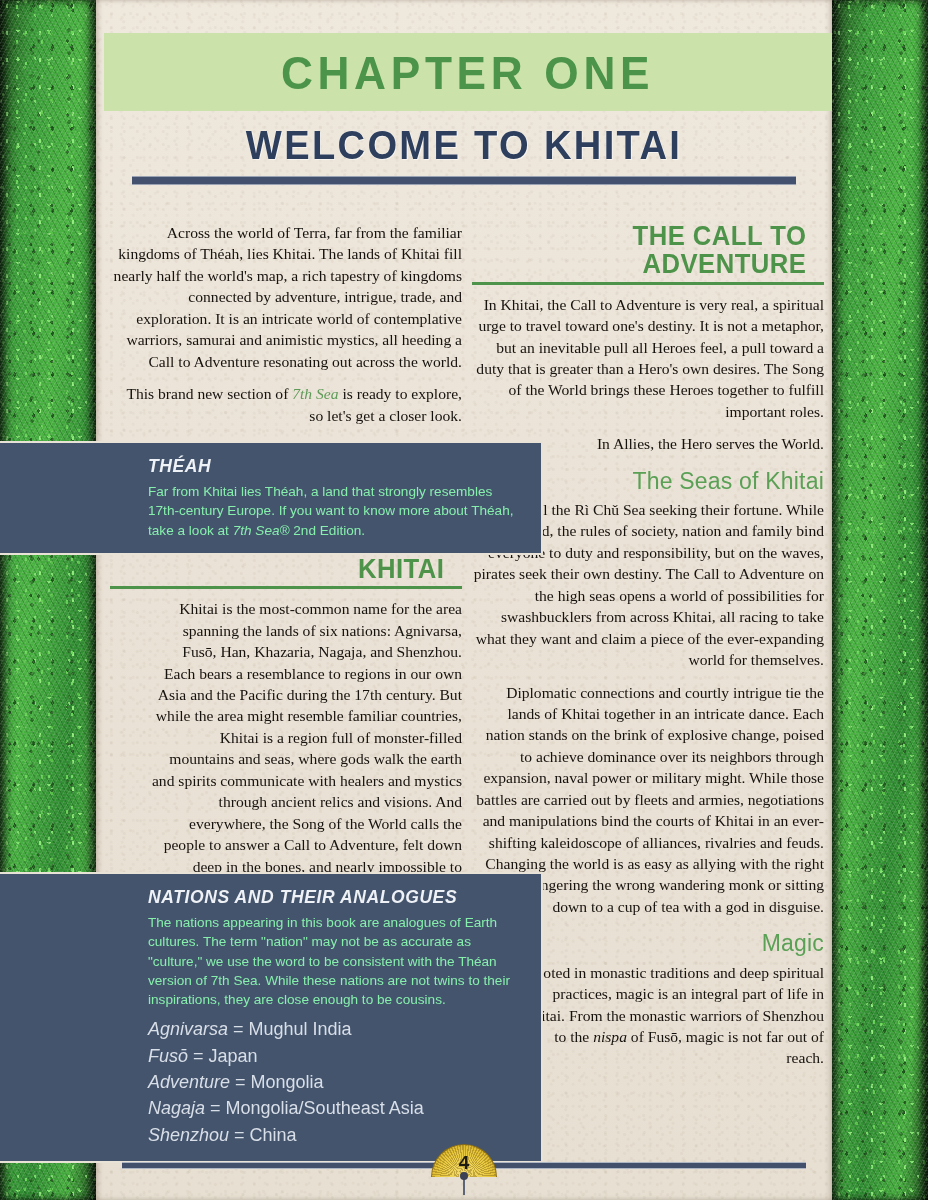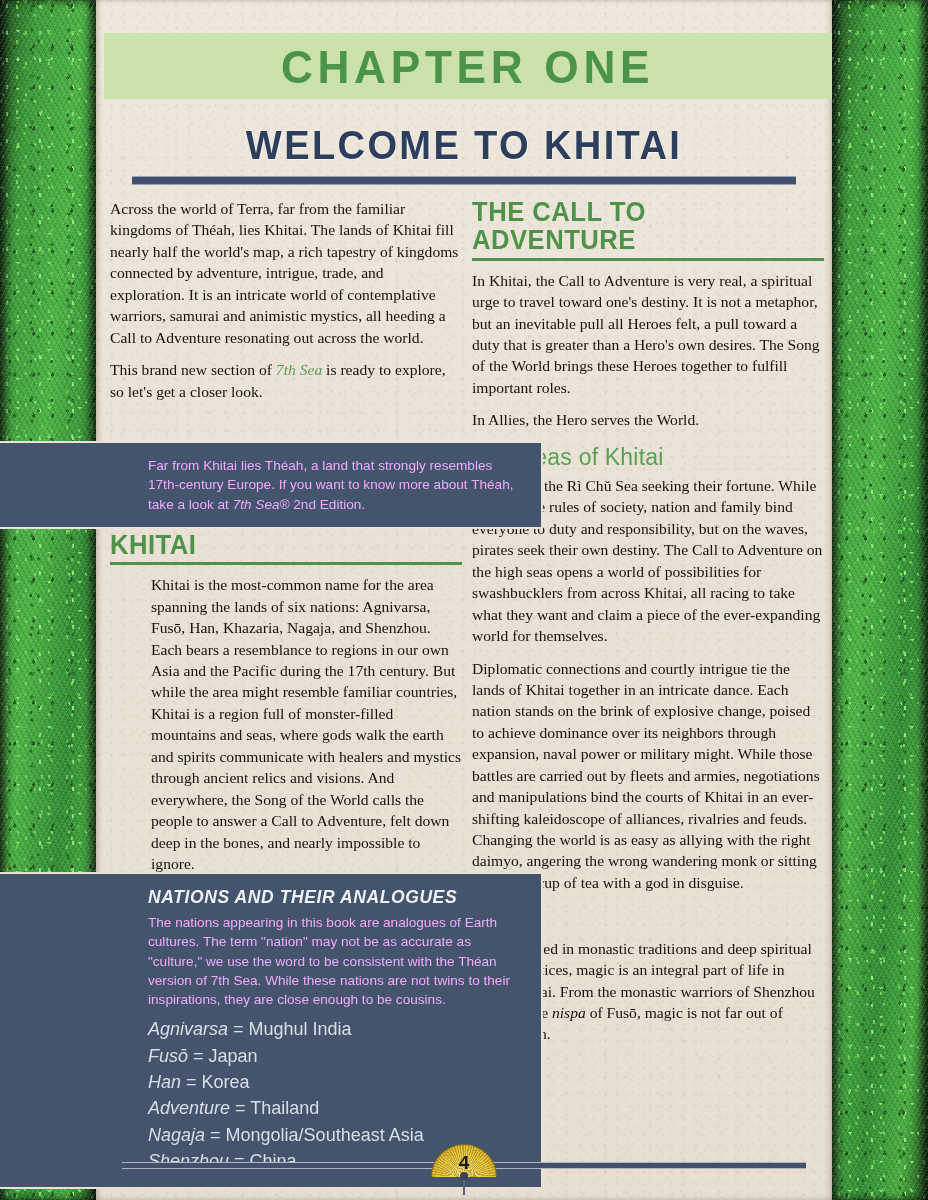--- a/index.html
+++ b/index.html
@@ -71,21 +71,21 @@
     background-size: 13px 13px, 17px 17px, 11px 11px, 19px 19px, 23px 23px, 100% 100%;
     box-shadow: inset 3px 0 7px -3px rgba(90,70,50,.45), inset -3px 0 7px -3px rgba(90,70,50,.45);
   }
 
   
   .chapter-banner {
     position: absolute;
     left: 8px;
     right: 0;
     top: 33px;
-    height: 66px;
+    height: 78px;
     background: #cbe2ab;
     display: flex;
     align-items: center;
     justify-content: center;
   }
   .chapter-banner .txt {
     font-family: "Liberation Sans", "DejaVu Sans", sans-serif;
     font-weight: bold;
     font-size: 47px;
     letter-spacing: 5px;
@@ -115,25 +115,25 @@
     top: 176px;
     height: 7px;
     background: #43516e;
     border-top: 1px solid #9aa3b4;
     border-bottom: 1px solid #9aa3b4;
   }
 
   
   .col {
     position: absolute;
-    top: 198px;
+    top: 222px;
     font-size: 15.6px;
     line-height: 1.375;
     color: #16120e;
-    text-align: left;
+    text-align: right;
   }
   .col.left  { left: 14px;  width: 352px; }
   .col.right { left: 376px; width: 352px; }
 
   .col p {
     margin: 0 0 11px 0;
   }
   .col p:last-child { margin-bottom: 0; margin-left: 41px; }
 
   .green-ital {
@@ -188,21 +188,21 @@
   .sidebar-box .sb-title {
     font-size: 17.5px;
     font-weight: bold;
     font-style: italic;
     letter-spacing: .6px;
     margin-bottom: 5px;
   }
   .sidebar-box .sb-body {
     font-size: 13.6px;
     line-height: 1.42;
-    color: #f0abfc;
+    color: #86efac;
   }
   .sidebar-box .sb-body i { font-style: italic; }
   .box-theah   { top: 441px; }
   .box-nations { top: 872px; }
   .nation-list {
     margin-top: 7px;
     font-size: 18px;
     line-height: 1.46;
     color: #d9dfe8;
   }
@@ -301,44 +301,44 @@
       <div style="height:118px"></div>
 
       <div class="head-major">KHITAI</div>
       <div class="head-major-rule"></div>
       <p>Khitai is the most-common name for the area spanning the lands of six nations: Agnivarsa, Fusō, Han, Khazaria, Nagaja, and Shenzhou. Each bears a resemblance to regions in our own Asia and the Pacific during the 17th century. But while the area might resemble familiar countries, Khitai is a region full of monster-filled mountains and seas, where gods walk the earth and spirits communicate with healers and mystics through ancient relics and visions. And everywhere, the Song of the World calls the people to answer a Call to Adventure, felt down deep in the bones, and nearly impossible to ignore.</p>
     </div>
 
     <div class="col right">
       <div class="head-major">THE CALL TO ADVENTURE</div>
       <div class="head-major-rule"></div>
-      <p>In Khitai, the Call to Adventure is very real, a spiritual urge to travel toward one's destiny. It is not a metaphor, but an inevitable pull all Heroes felt, a pull toward a duty that is greater than a Hero's own desires. The Song of the World brings these Heroes together to fulfill important roles.</p>
+      <p>In Khitai, the Call to Adventure is very real, a spiritual urge to travel toward one's destiny. It is not a metaphor, but an inevitable pull all Heroes feel, a pull toward a duty that is greater than a Hero's own desires. The Song of the World brings these Heroes together to fulfill important roles.</p>
       <p>In Allies, the Hero serves the World.</p>
 
       <div class="head-minor">The Seas of Khitai</div>
       <p>Pirates sail the Rì Chǔ Sea seeking their fortune. While on land, the rules of society, nation and family bind everyone to duty and responsibility, but on the waves, pirates seek their own destiny. The Call to Adventure on the high seas opens a world of possibilities for swashbucklers from across Khitai, all racing to take what they want and claim a piece of the ever-expanding world for themselves.</p>
 
       <p>Diplomatic connections and courtly intrigue tie the lands of Khitai together in an intricate dance. Each nation stands on the brink of explosive change, poised to achieve dominance over its neighbors through expansion, naval power or military might. While those battles are carried out by fleets and armies, negotiations and manipulations bind the courts of Khitai in an ever-shifting kaleidoscope of alliances, rivalries and feuds. Changing the world is as easy as allying with the right daimyo, angering the wrong wandering monk or sitting down to a cup of tea with a god in disguise.</p>
 
       <div class="head-minor">Magic</div>
       <p><span>Rooted in monastic traditions and deep spiritual practices, magic is an integral part of life in Khitai. From the monastic warriors of Shenzhou to the </span><span class="ital">nispa</span><span> of Fusō, magic is not far out of reach.</span></p>
     </div>
 
     <div class="sidebar-box box-theah">
+      <div class="sb-title">THÉAH</div>
       <div class="sb-body"><span>Far from Khitai lies Théah, a land that strongly resembles 17th-century Europe. If you want to know more about Théah, take a look at </span><i>7th Sea®</i><span> 2nd Edition.</span></div>
     </div>
 
     <div class="sidebar-box box-nations">
       <div class="sb-title">NATIONS AND THEIR ANALOGUES</div>
       <div class="sb-body">The nations appearing in this book are analogues of Earth cultures. The term "nation" may not be as accurate as "culture," we use the word to be consistent with the Théan version of 7th Sea. While these nations are not twins to their inspirations, they are close enough to be cousins.</div>
       <div class="nation-list">
           <div><span class="nm">Agnivarsa</span><span> = </span><span>Mughul India</span></div>
           <div><span class="nm">Fusō</span><span> = </span><span>Japan</span></div>
-          <div><span class="nm">Han</span><span> = </span><span>Korea</span></div>
-          <div><span class="nm">Adventure</span><span> = </span><span>Thailand</span></div>
+          <div><span class="nm">Adventure</span><span> = </span><span>Mongolia</span></div>
           <div><span class="nm">Nagaja</span><span> = </span><span>Mongolia/Southeast Asia</span></div>
           <div><span class="nm">Shenzhou</span><span> = </span><span>China</span></div>
         </div>
     </div>
 
     <div class="footer">
       <div class="rule"></div>
       <div class="fan"></div>
       <div class="pg">4</div>
       <div class="pin-stem"></div>

